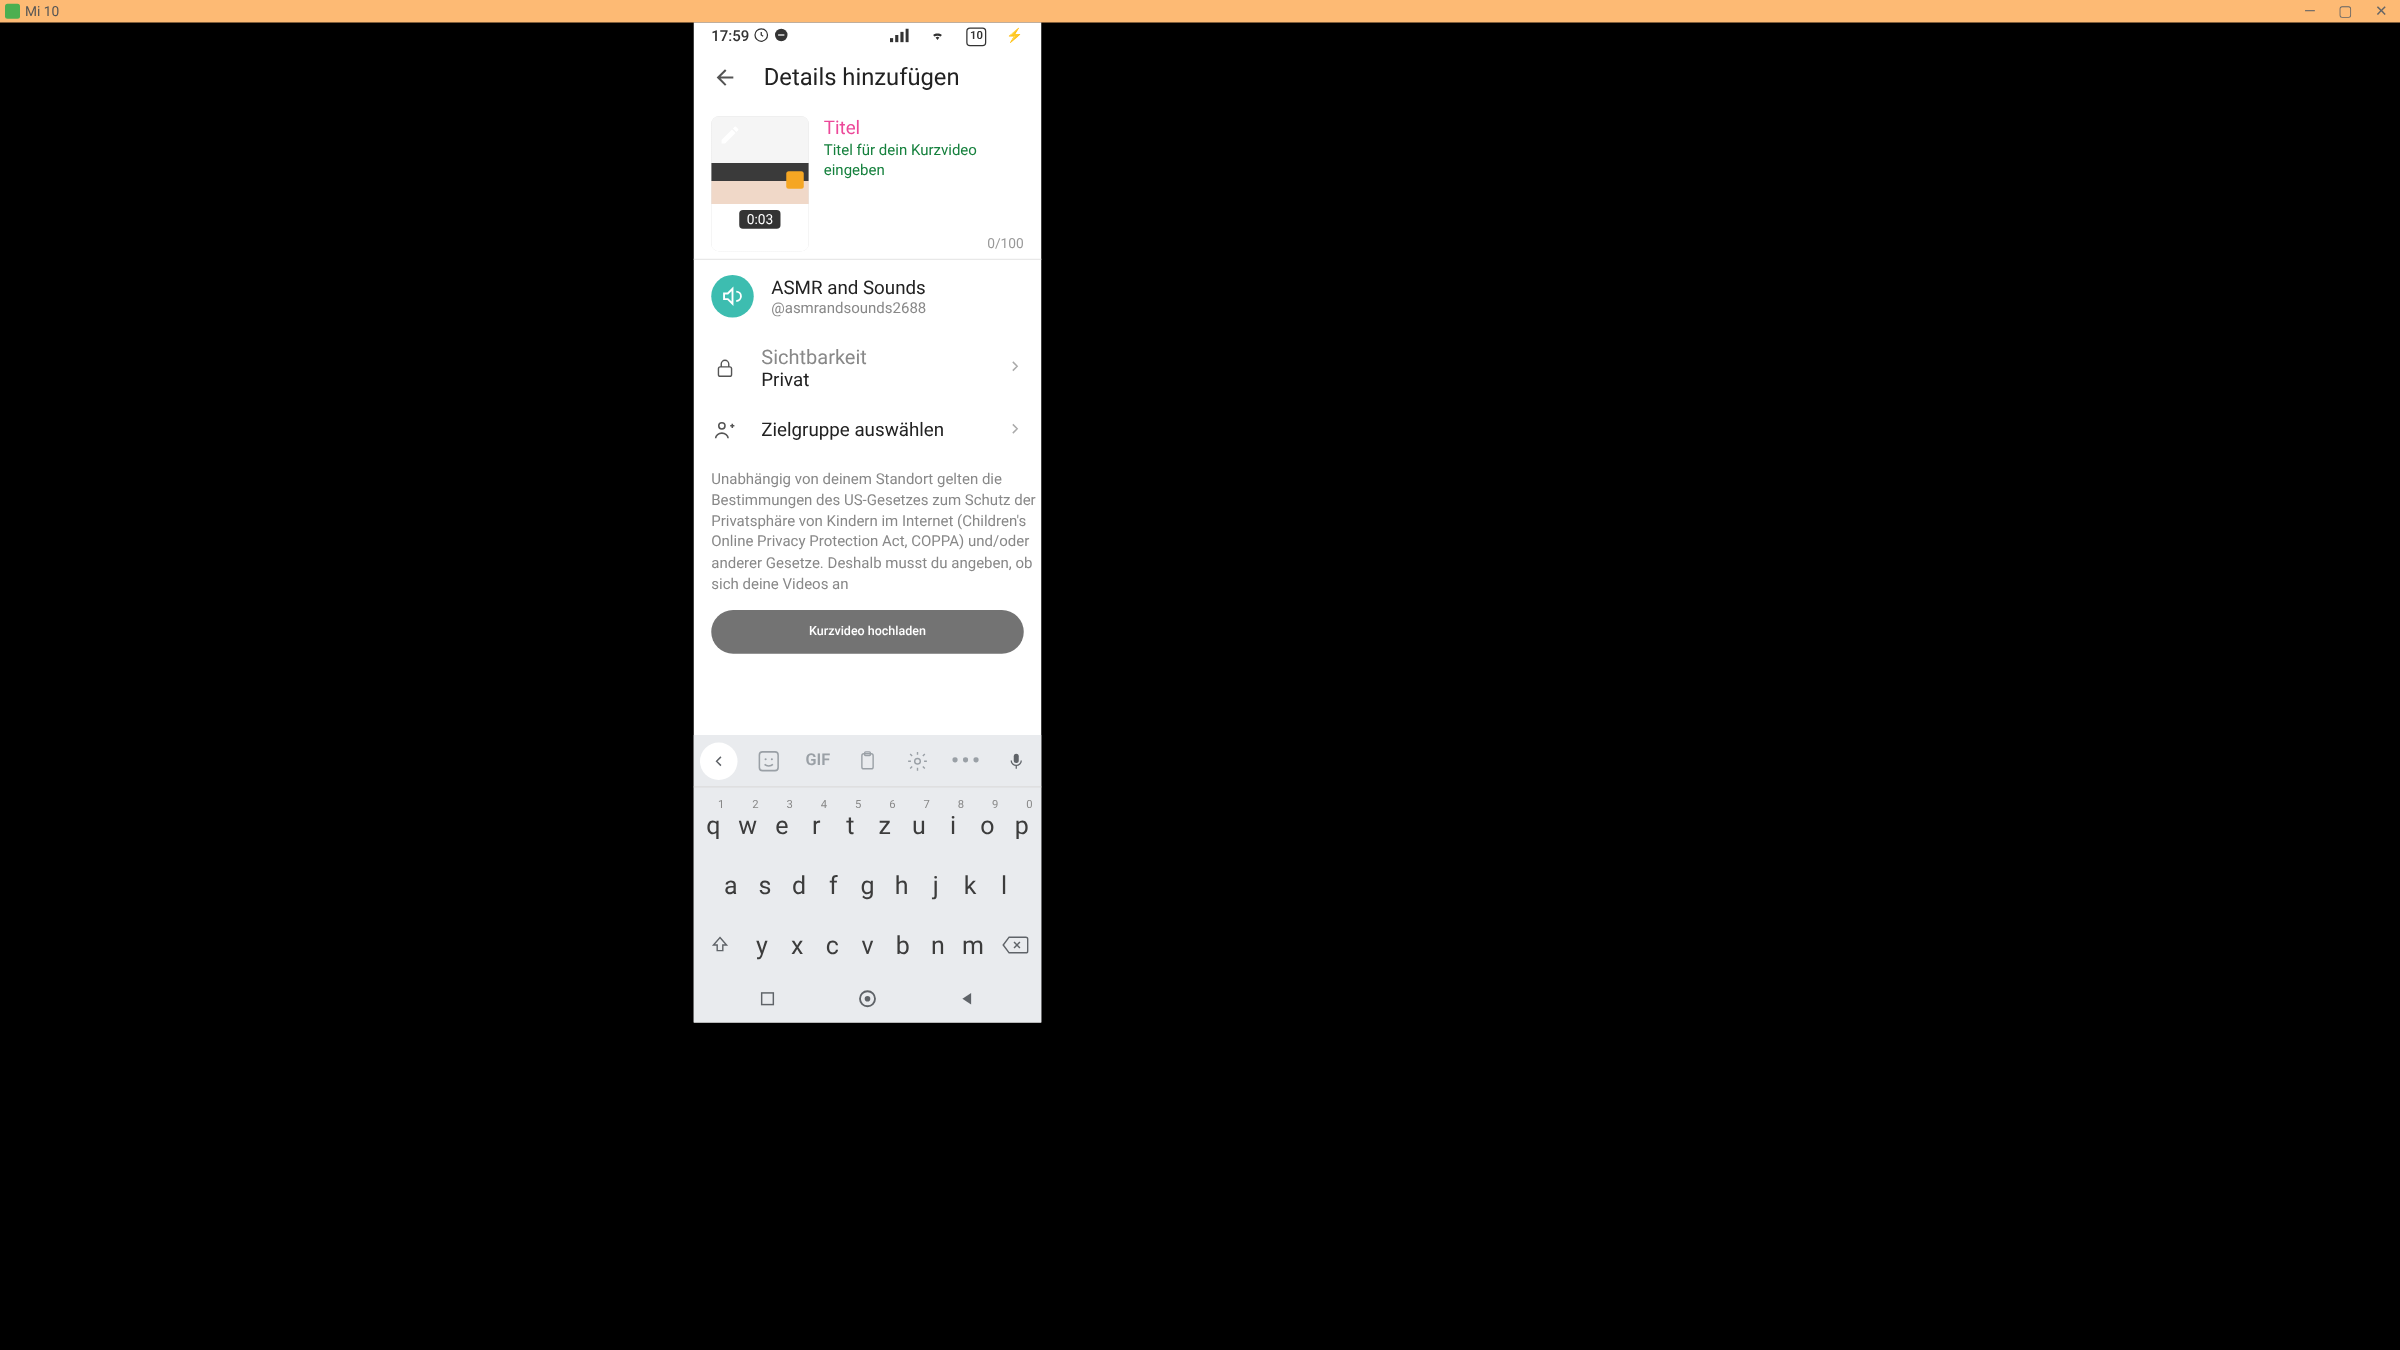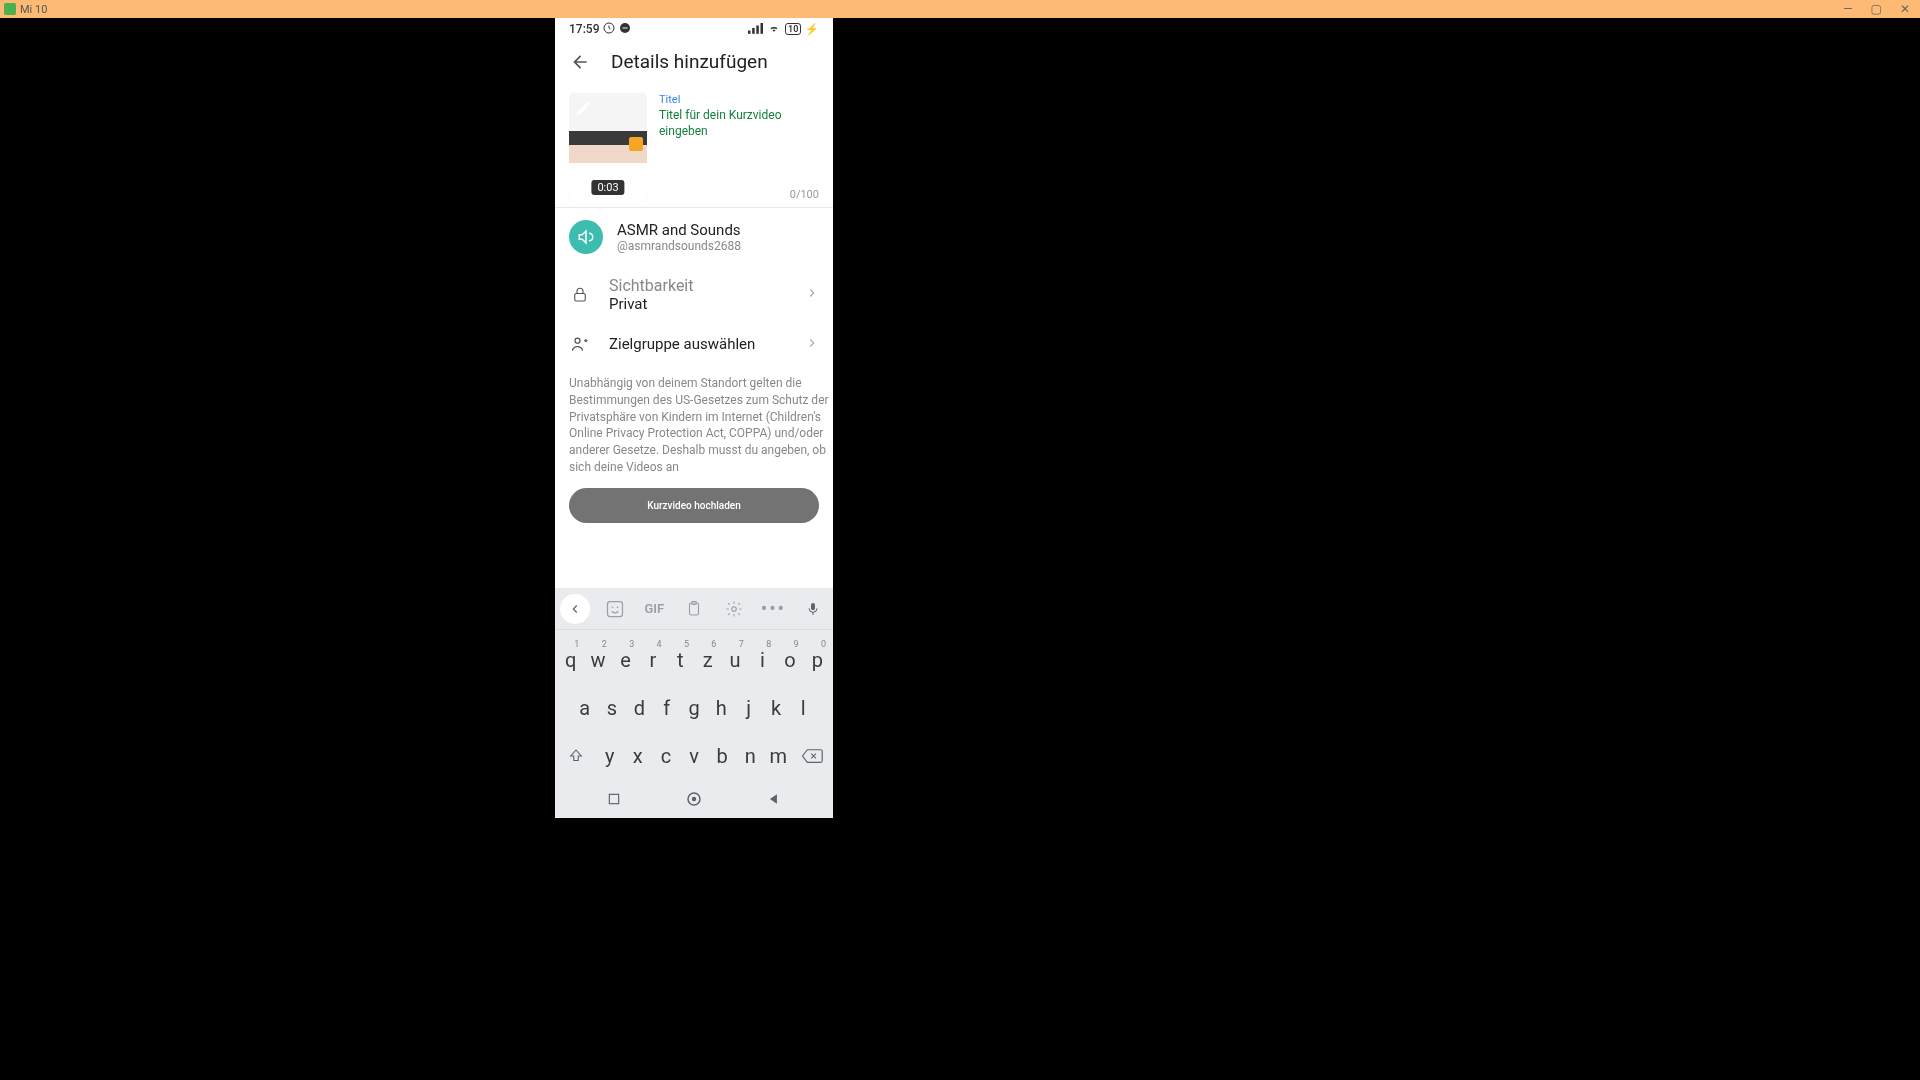--- a/index.html
+++ b/index.html
@@ -9,36 +9,36 @@
   .win-titlebar { position: absolute; top: 0; left: 0; right: 0; height: 18px; background: #fdba74; display: flex; align-items: center; padding: 0 4px; font-size: 11px; color: #555; }
   .win-titlebar .app-icon { width: 12px; height: 12px; background: #4caf50; margin-right: 4px; border-radius: 2px; }
   .win-titlebar .win-controls { margin-left: auto; display: flex; gap: 18px; padding-right: 6px; color: #666; font-size: 12px; }
   .win-titlebar .win-controls span { cursor: default; }
 
   
   .phone { position: absolute; left: 555px; top: 18px; width: 278px; height: 800px; background: #fff; display: flex; flex-direction: column; }
 
   
   .status-bar { height: 22px; display: flex; align-items: center; padding: 0 14px; font-size: 12px; font-weight: 500; color: #333; }
-  .status-bar .sb-right { margin-left: auto; display: flex; align-items: center; gap: 4px; }
+  .status-bar .sb-right { margin-left: auto; display: flex; gap: 16px; }
 
   
   .header { display: flex; align-items: center; padding: 10px 14px; gap: 20px; }
   .back-btn { width: 22px; height: 22px; display: flex; align-items: center; justify-content: center; }
   .header-title { font-size: 19px; font-weight: 400; color: #222; }
 
   
   .title-section { display: flex; padding: 10px 14px 6px 14px; gap: 12px; border-bottom: 1px solid #e8e8e8; }
   .thumb { width: 78px; height: 108px; background: #e0e0e0; border-radius: 6px; position: relative; overflow: hidden;}
   .thumb .person { position: absolute; inset: 0; background: linear-gradient(to bottom, #f5f5f5 0%, #f5f5f5 35%, #3a3a3a 35%, #3a3a3a 48%, #f0d8c8 48%, #f0d8c8 65%, #fff 65%, #fff 100%); }
   .thumb .edit-ic { position: absolute; top: 6px; left: 6px; width: 18px; height: 18px; }
   .thumb .tag-ic { position: absolute; top: 44px; right: 4px; width: 14px; height: 14px; background: #f5a623; border-radius: 2px; }
-  .thumb .duration { position: absolute; bottom: 6px; left: 50%; transform: translateX(-50%); background: rgba(0,0,0,0.8); color: #fff; font-size: 11px; padding: 1px 6px; border-radius: 3px; }
+  .thumb .duration { position: absolute; bottom: 18px; left: 50%; transform: translateX(-50%); background: rgba(0,0,0,0.8); color: #fff; font-size: 11px; padding: 1px 6px; border-radius: 3px; }
   .title-fields { flex: 1; display: flex; flex-direction: column; }
-  .field-label { font-size: 11px; color: #3b82f6; margin-bottom: 2px; }
+  .field-label { font-size: 15px; color: #ec4899; margin-bottom: 2px; }
   .title-input { font-size: 12px; color: #15803d; line-height: 1.3; flex: 1; }
   .char-count { font-size: 11px; color: #999; text-align: right; margin-top: 4px; }
 
   
   .channel-row { display: flex; align-items: center; padding: 12px 14px; gap: 14px; }
   .channel-avatar { width: 34px; height: 34px; border-radius: 50%; background: #3dbdb0; display: flex; align-items: center; justify-content: center; }
   .channel-text .name { font-size: 15px; color: #222; }
   .channel-text .handle { font-size: 12px; color: #888; }
 
   

